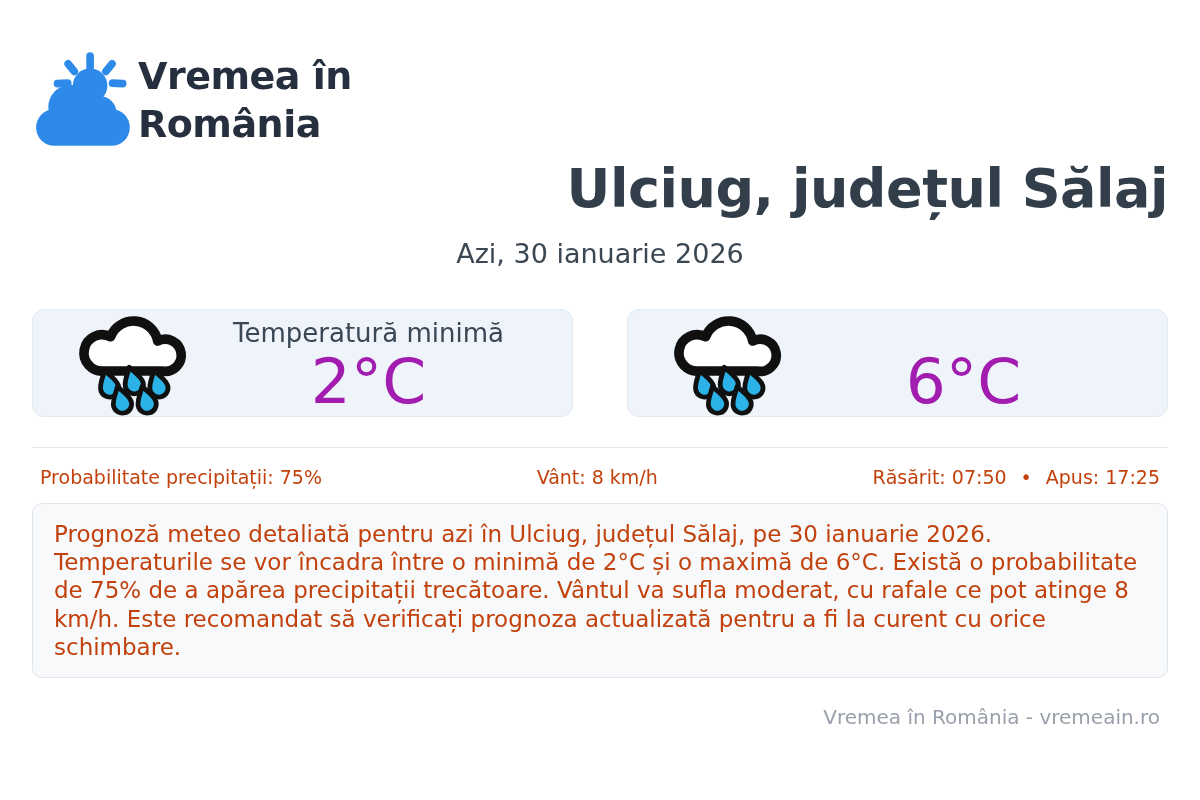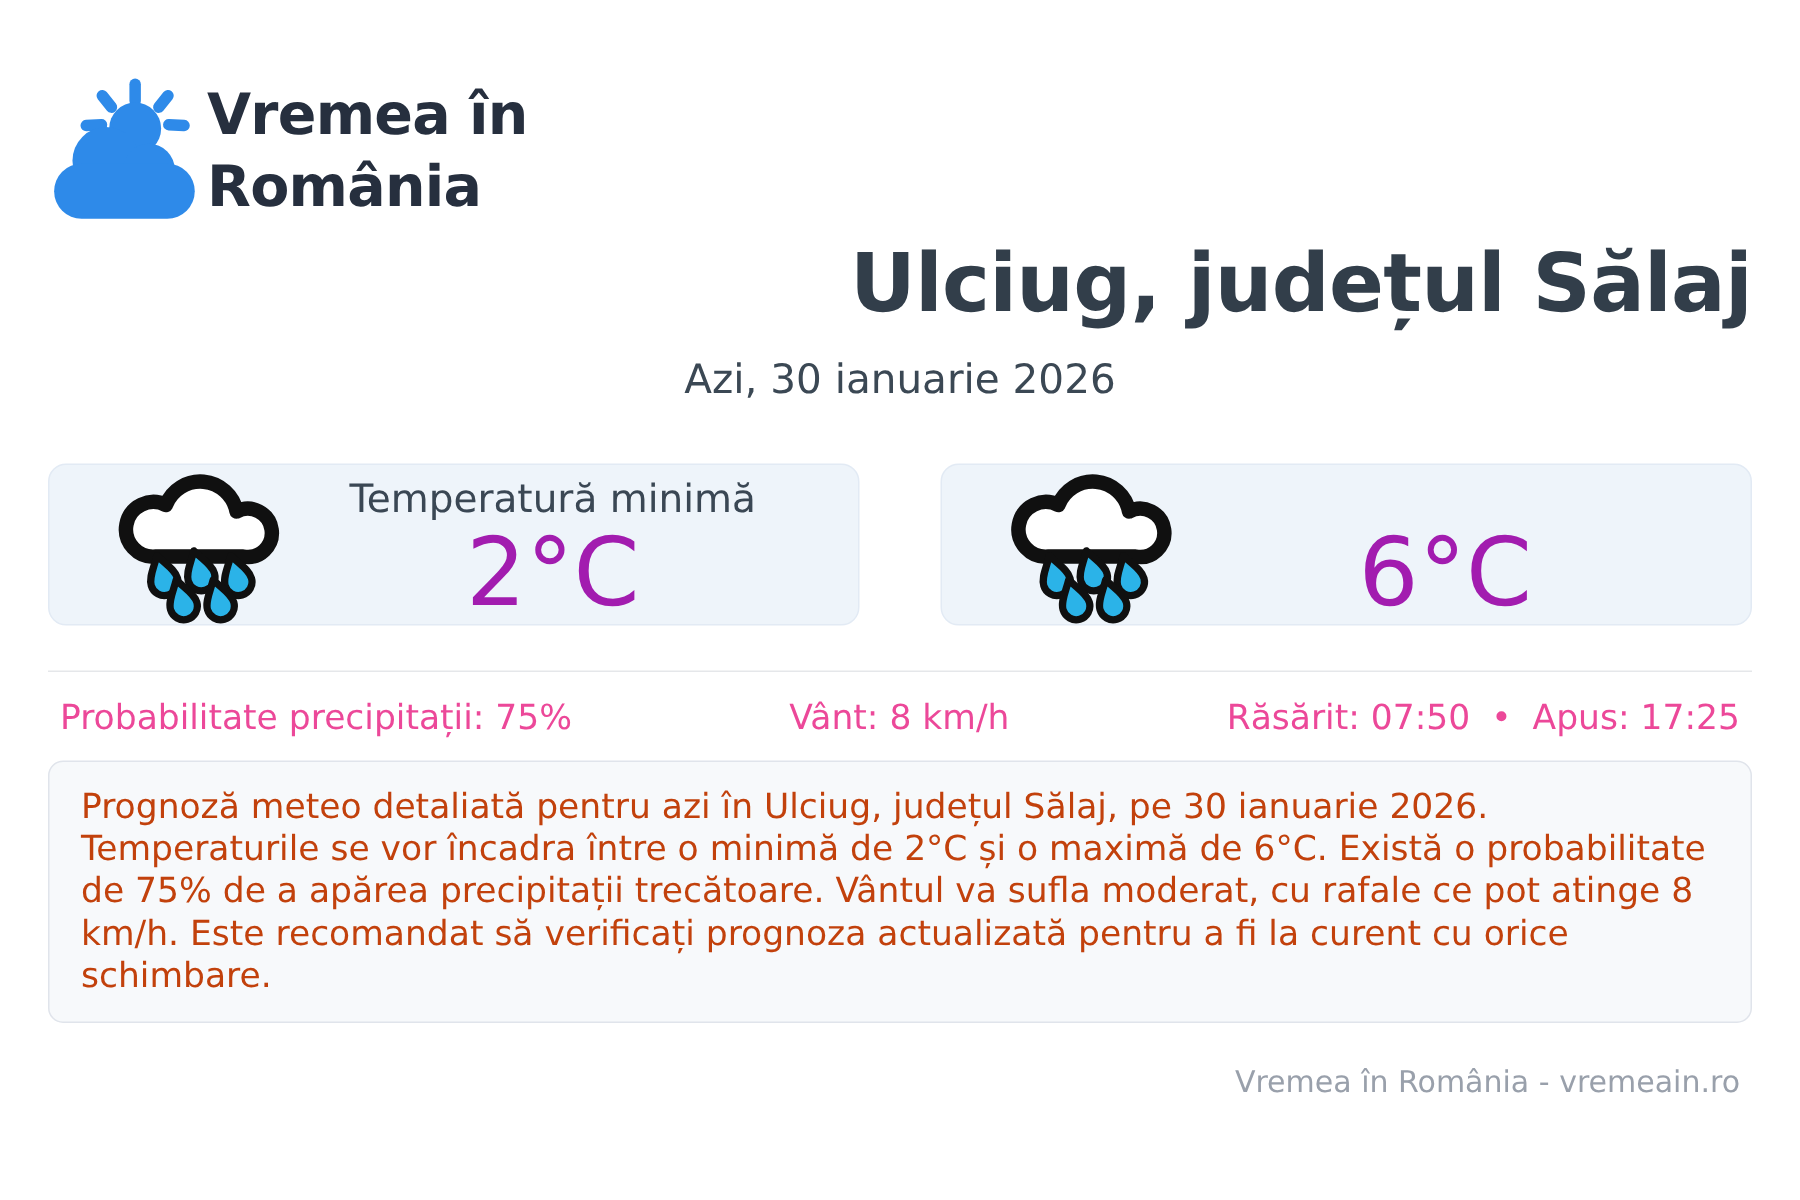--- a/index.html
+++ b/index.html
@@ -45,21 +45,21 @@
   .card-label { font-size: 26px; color: #3a4754; }
   .card-value {
     font-size: 63px; font-weight: 400; color: #a21caf; line-height: 1.08;
   }
 
   
   .divider { margin-top: 30px; border: 0; border-top: 1px solid #e5e7ea; }
   .stats {
     display: flex; justify-content: space-between; align-items: baseline;
     margin-top: 18px; padding: 0 8px;
-    font-size: 23px; color: #ec4899;
+    font-size: 19px; color: #c2410c;
   }
   .stat-sun { display: flex; gap: 14px; align-items: baseline; }
 
   
   .description {
     margin-top: 15px;
     background: #f7f9fb;
     border: 1px solid #e0e4eb;
     border-radius: 10px;
     padding: 16px 21px;

